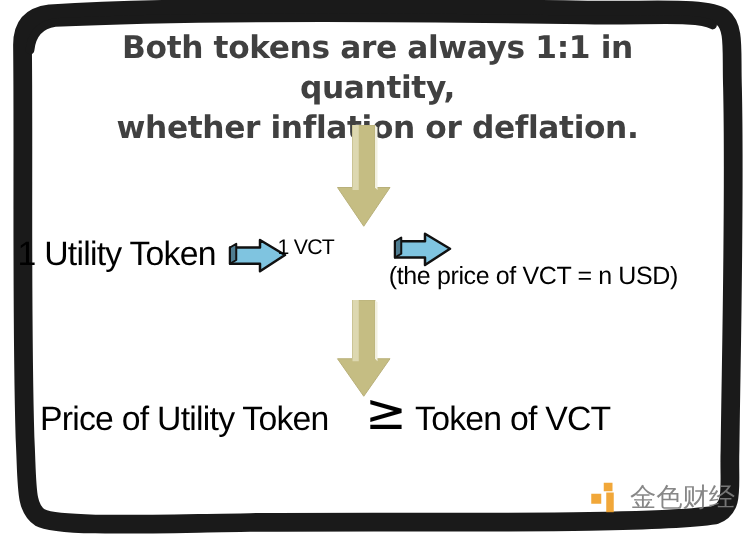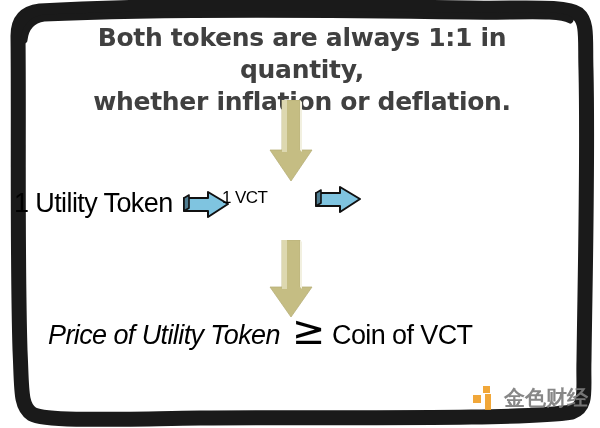--- a/index.html
+++ b/index.html
@@ -55,21 +55,21 @@
     font-weight: 400;
     color: #000000;
     white-space: nowrap;
   }
 
   .row-utility   { left: 14px;  top: 188px; font-size: 27px; letter-spacing: -0.6px; }
   .row-vct       { left: 222px; top: 188px; font-size: 17px; letter-spacing: -0.6px; }
   .row-stable    { left: 378px; top: 183px; font-size: 20px; letter-spacing: -0.3px; }
   .row-paren     { left: 311px; top: 210px; font-size: 20px; letter-spacing: -0.3px; }
 
-  .row-concl-left  { left: 48px;  top: 320px; font-size: 27px; letter-spacing: -0.6px; font-style: italic; }
+  .row-concl-left  { left: 32px;  top: 320px; font-size: 27px; letter-spacing: -0.6px; }
   .row-concl-right { left: 332px; top: 320px; font-size: 27px; letter-spacing: -0.6px; }
   .ge-symbol {
     position: absolute;
     left: 292px; top: 310px;
     font-family: "DejaVu Sans", sans-serif;
     font-size: 40px;
     font-weight: 500;
     line-height: 1;
     color: #000000;
   }
@@ -89,21 +89,21 @@
     left: 472px;
     top: 386px;
     display: flex;
     align-items: center;
     gap: 6px;
     opacity: 0.92;
   }
   .wm-text {
     font-family: "DejaVu Sans", sans-serif;
     font-size: 21px;
-    font-weight: bold;
+    font-weight: normal;
     color: #7d7d7d;
     letter-spacing: 0px;
     line-height: 1;
   }
 </style>
 </head>
 <body>
 
 <div id="canvas">
 
@@ -144,32 +144,33 @@
   </svg>
 
   <div class="body-text row-vct">1 VCT</div>
 
   <svg class="arrow blue-arrow-2" viewBox="0 0 48 30">
     <polygon points="2,8 26,8 26,2 46,14 26,27 26,21 2,21" fill="#7fc4e0" stroke="#111111" stroke-width="2" stroke-linejoin="round"></polygon>
     <polygon points="2,8 7,5 7,18 2,21" fill="#4f7d91" stroke="#111111" stroke-width="1.6" stroke-linejoin="round"></polygon>
   </svg>
 
 
+  <div class="body-text row-paren">(the price of VCT = n USD)</div>
 
   <svg class="arrow down-arrow-2" viewBox="0 0 46 78">
     <polygon points="14,0 32,0 32,47 44,47 23,77 2,47 14,47" fill="#c5bd83" stroke="#b8b07a" stroke-width="0.8"></polygon>
     <polygon points="14,0 19,0 19,49 14,49" fill="#ddd8b0"></polygon>
     <polygon points="32,0 34,2 34,49 32,47" fill="#f2f0e0"></polygon>
   </svg>
 
   <div class="body-text row-concl-left">Price of Utility Token</div>
 
   <div class="ge-symbol">≥</div>
 
-  <div class="body-text row-concl-right">Coin of VCT</div>
+  <div class="body-text row-concl-right">Token of VCT</div>
 
   <div class="watermark">
     <svg width="26" height="24" viewBox="0 0 26 24">
       <rect x="11" y="0" width="7" height="7" fill="#f0a029"></rect>
       <rect x="1" y="9" width="8" height="8" fill="#f0a029"></rect>
       <rect x="13" y="8" width="6" height="16" fill="#f0a029"></rect>
     </svg>
     <span class="wm-text">金色财经</span>
   </div>
 

